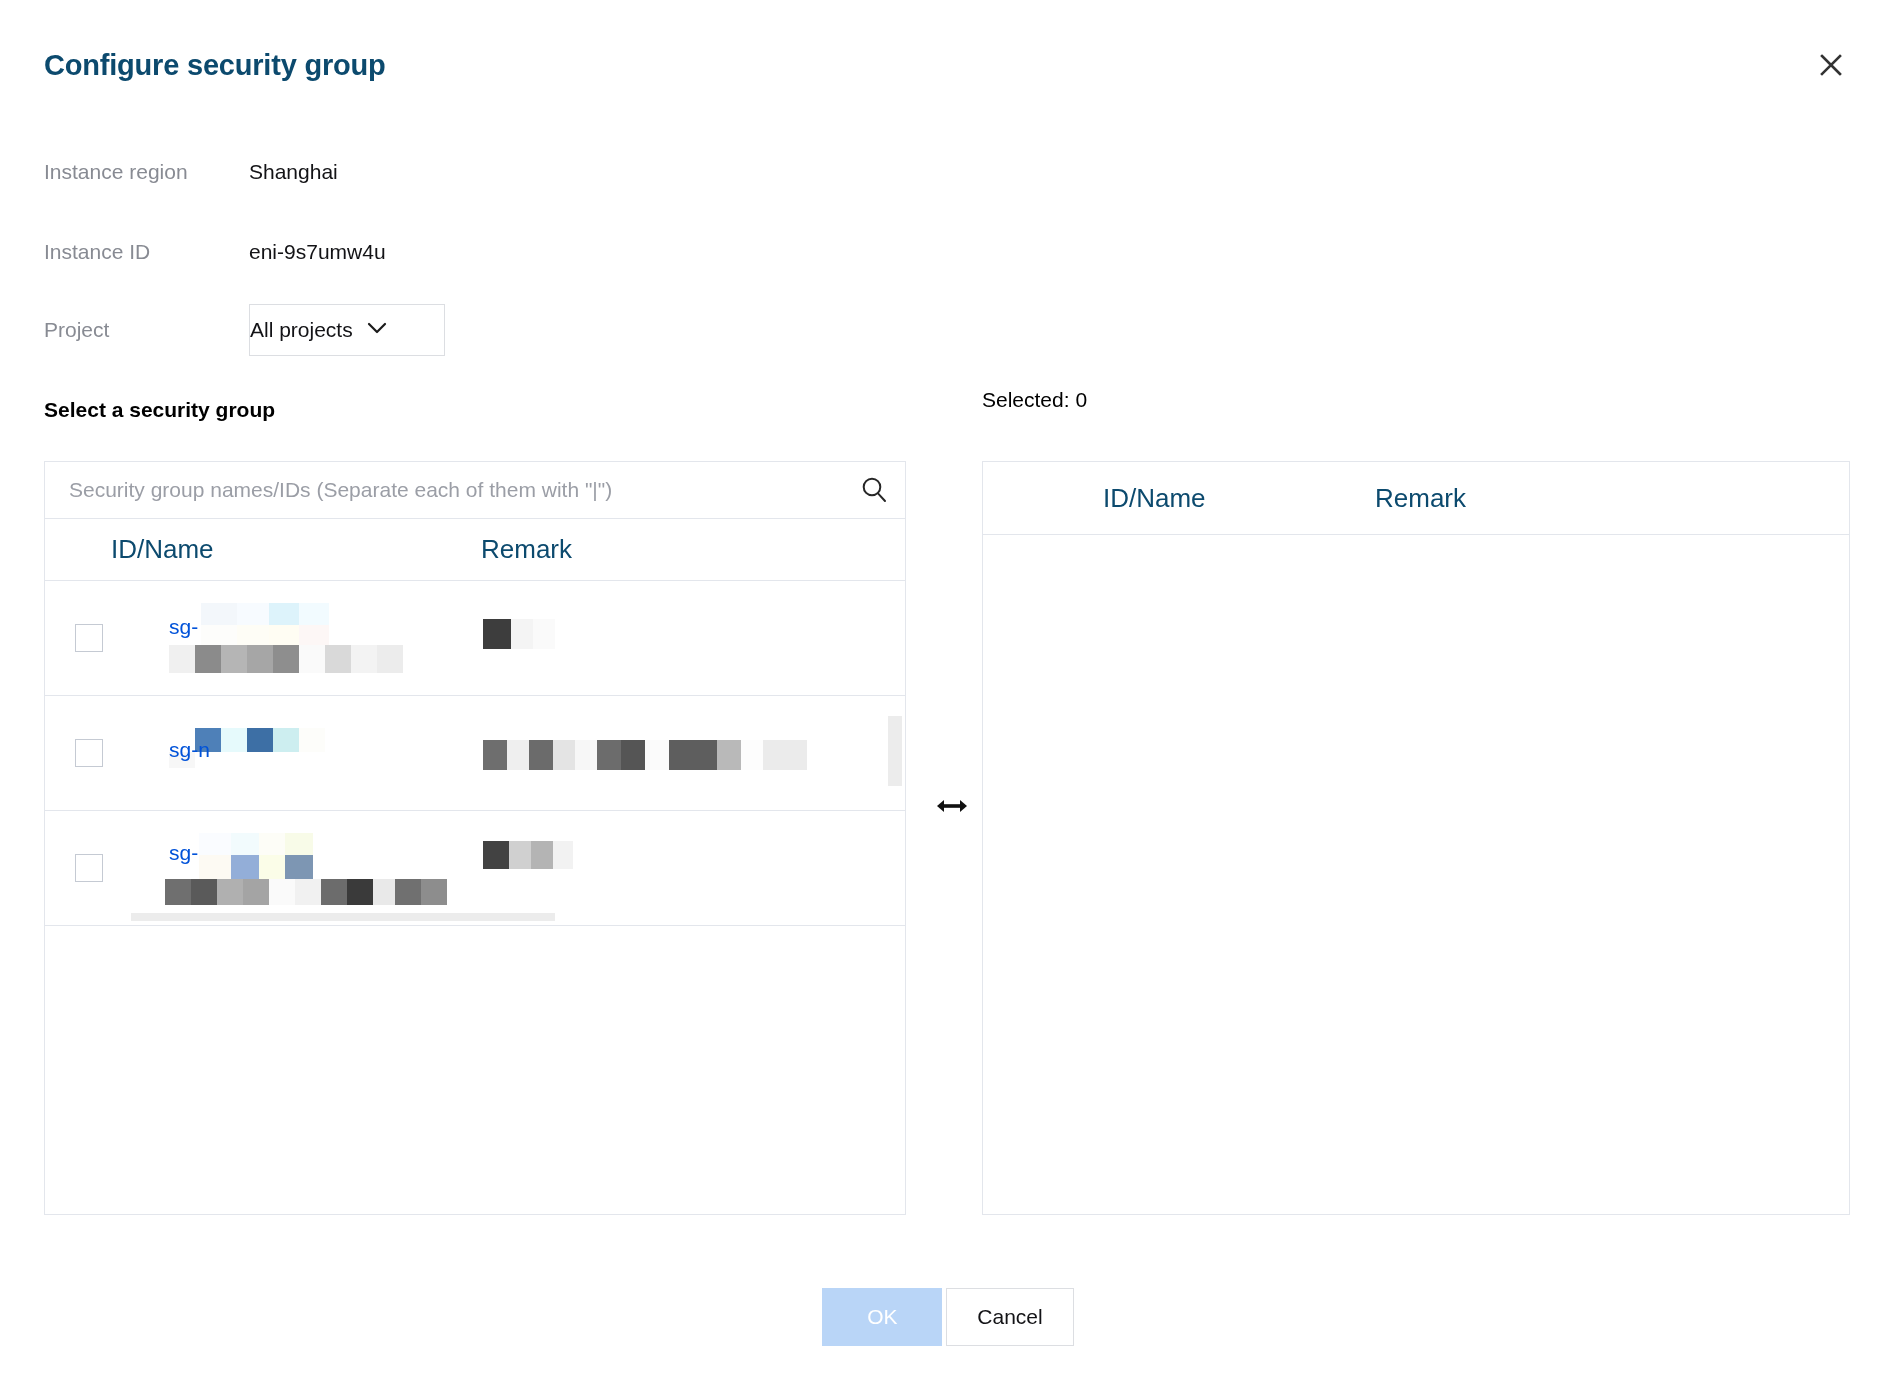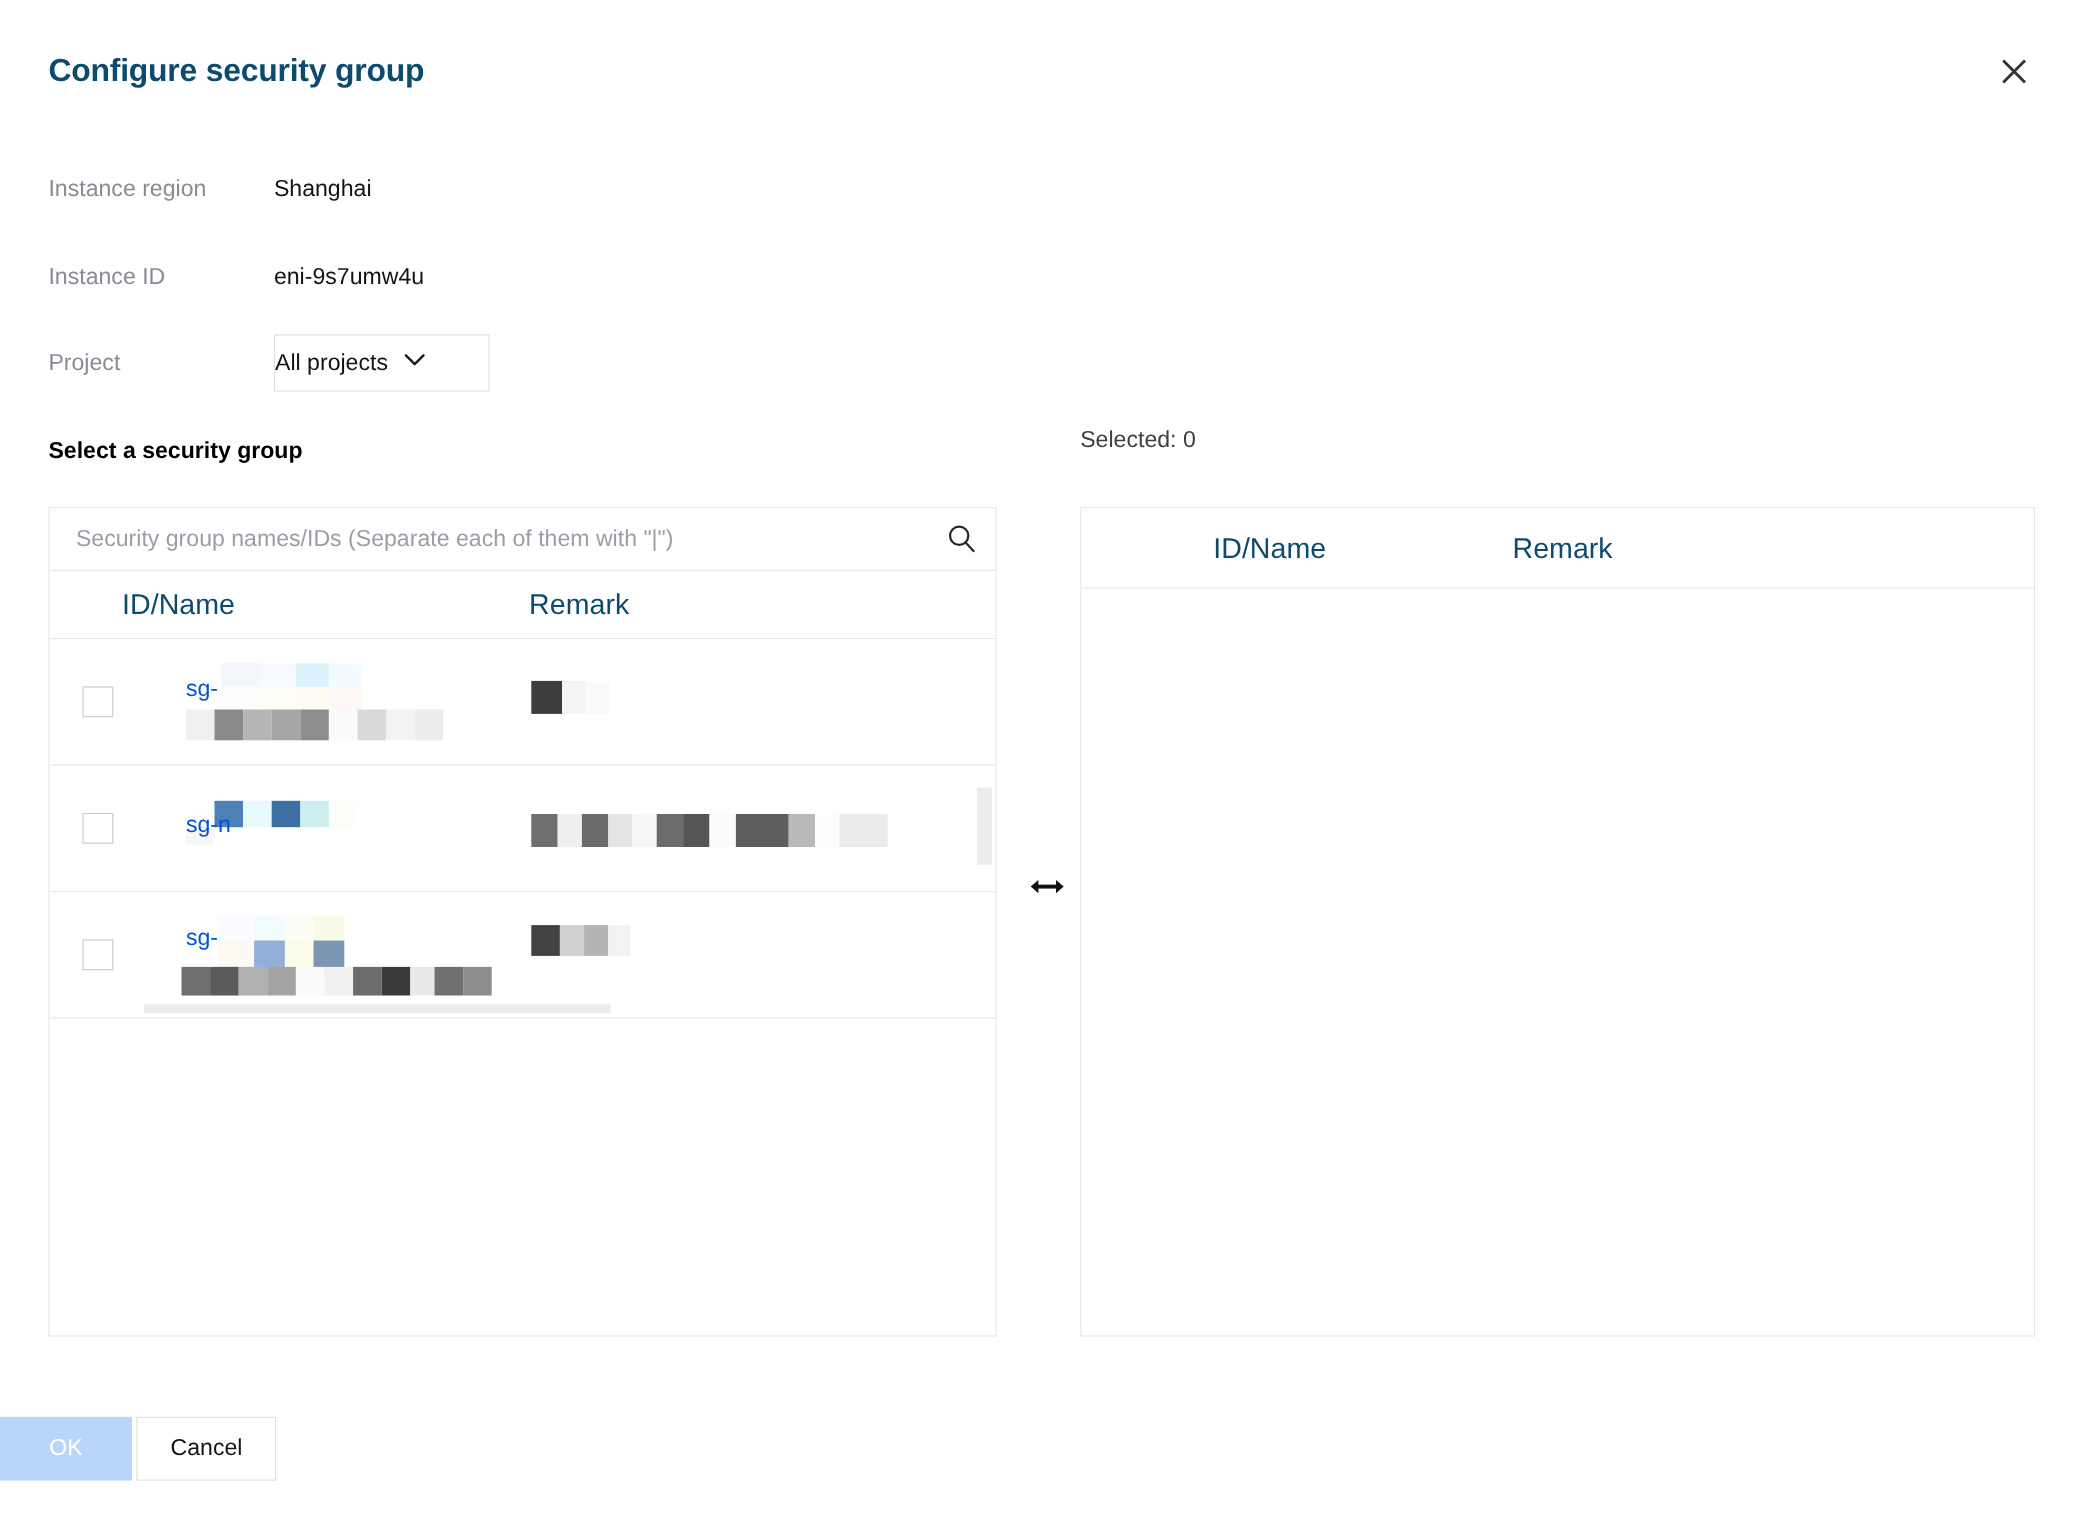--- a/index.html
+++ b/index.html
@@ -102,21 +102,21 @@
     top: 398px;
     font-size: 21px;
     font-weight: bold;
     color: #000;
   }
   .selected-count {
     position: absolute;
     left: 982px;
     top: 388px;
     font-size: 21px;
-    color: #404040;
+    color: #000000;
   }
 
   
   .left-panel {
     position: absolute;
     left: 44px;
     top: 461px;
     width: 862px;
     height: 754px;
     border: 1px solid #e3e6ec;
@@ -270,20 +270,21 @@
     border-bottom: 1px solid #e3e6ec;
   }
 
   
   .footer {
     position: absolute;
     left: 0;
     top: 1288px;
     width: 1896px;
     display: flex;
+    justify-content: center;
     gap: 4px;
   }
   .btn {
     height: 58px;
     min-width: 120px;
     font-size: 21px;
     font-family: "Liberation Sans", sans-serif;
     display: flex;
     align-items: center;
     justify-content: center;

